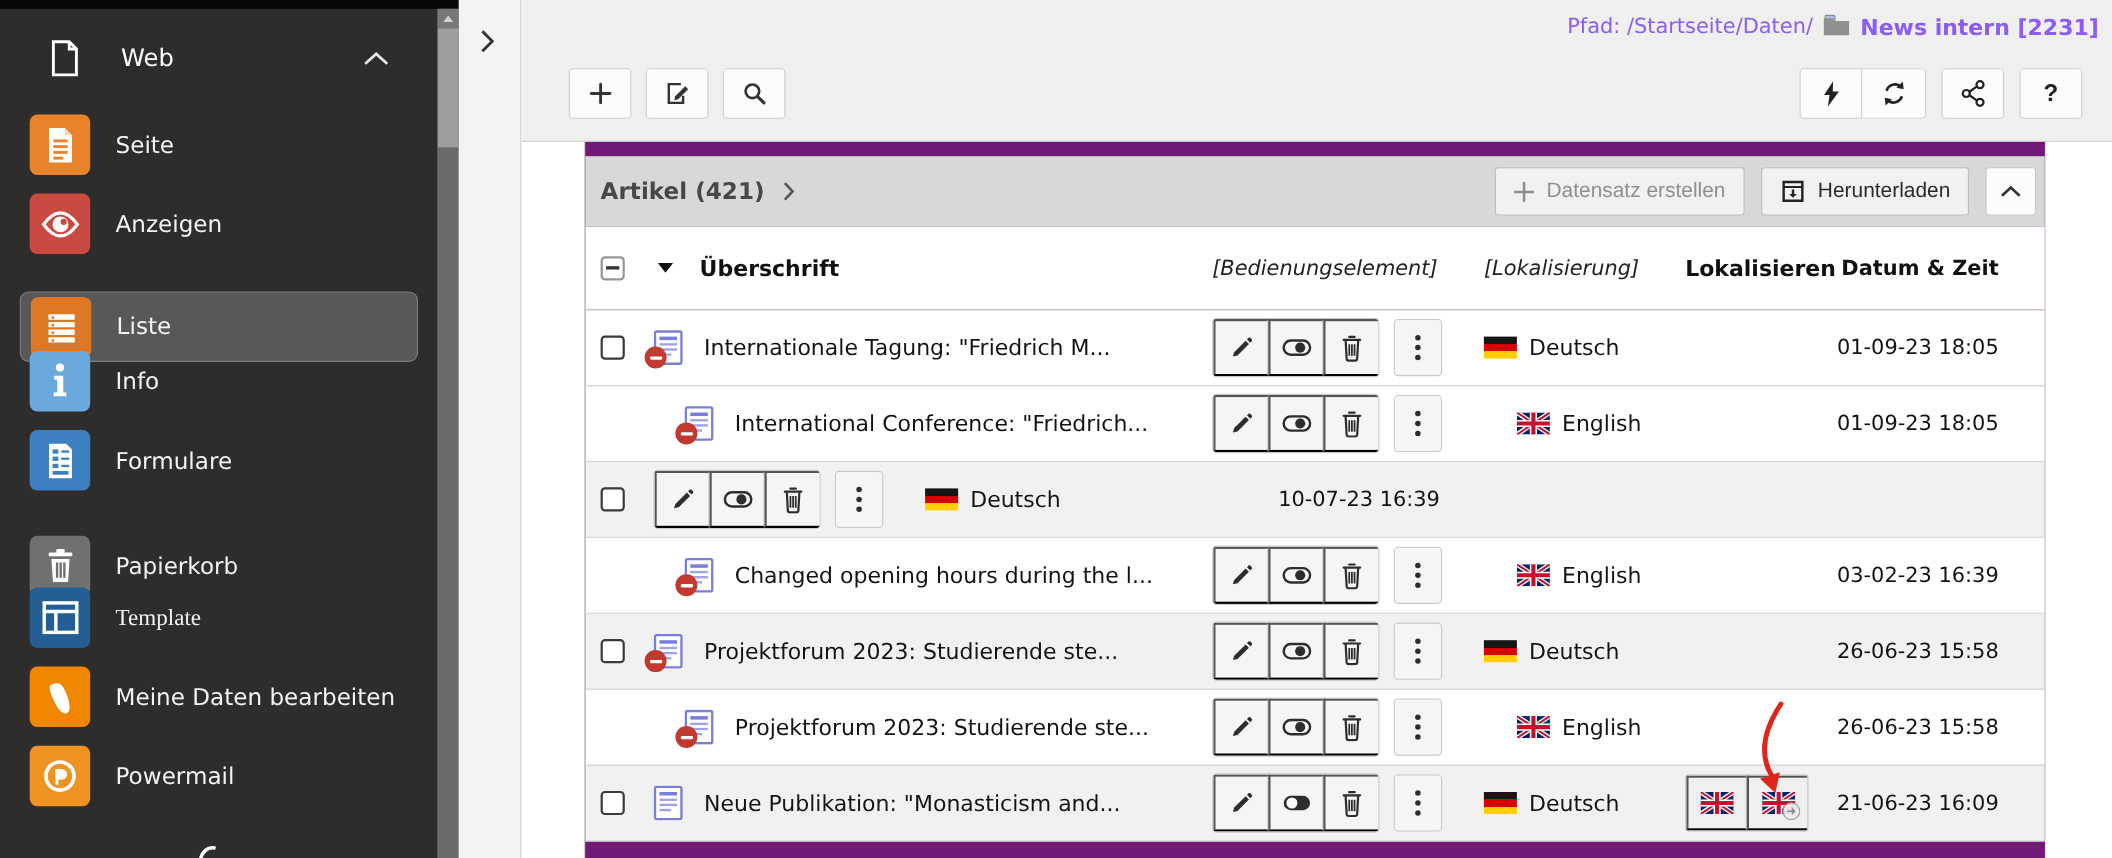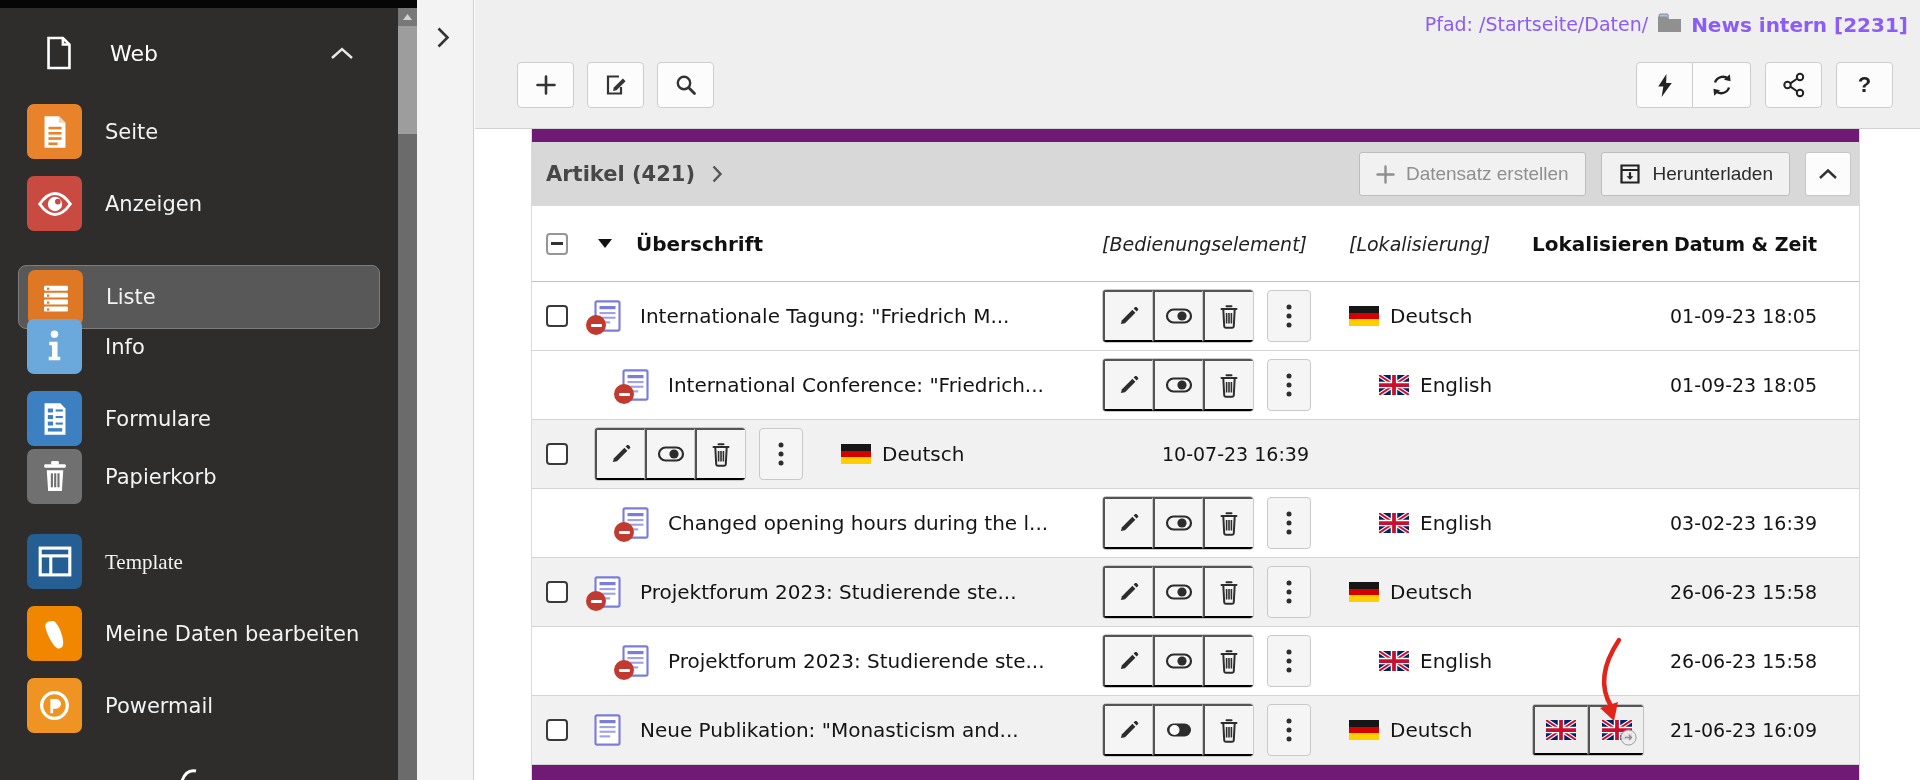--- a/index.html
+++ b/index.html
@@ -191,21 +191,21 @@
                 <rect x="12.5" y="5.7" width="5.5" height="1.6"></rect>
                 <rect x="12.5" y="10.7" width="5.5" height="1.6"></rect>
                 <rect x="12.5" y="15.7" width="5.5" height="1.6"></rect>
                 <rect x="6.5" y="20" width="11" height="2.6"></rect>
               </g>
             </svg>
           </span>
     <span class="mod-label">Formulare</span>
   </div>
 
-  <div class="sb-item" style="top: 448px;">
+  <div class="sb-item" style="top: 486px;">
     <span class="mod-icon" style="background: rgb(112, 112, 112); color: rgb(112, 112, 112);">
             <svg width="28" height="33" viewBox="0 0 22 26">
               <rect x="8" y="0.8" width="6" height="3" rx="1" fill="#fff"></rect>
               <rect x="2.5" y="3.4" width="17" height="2.7" rx="1" fill="#fff"></rect>
               <path d="M4.5 8h13l-1.1 16.5H5.6z" fill="#fff"></path>
               <g fill="currentColor">
                 <rect x="7.7" y="10.5" width="1.7" height="11"></rect>
                 <rect x="10.3" y="10.5" width="1.7" height="11"></rect>
                 <rect x="12.9" y="10.5" width="1.7" height="11"></rect>
               </g>

